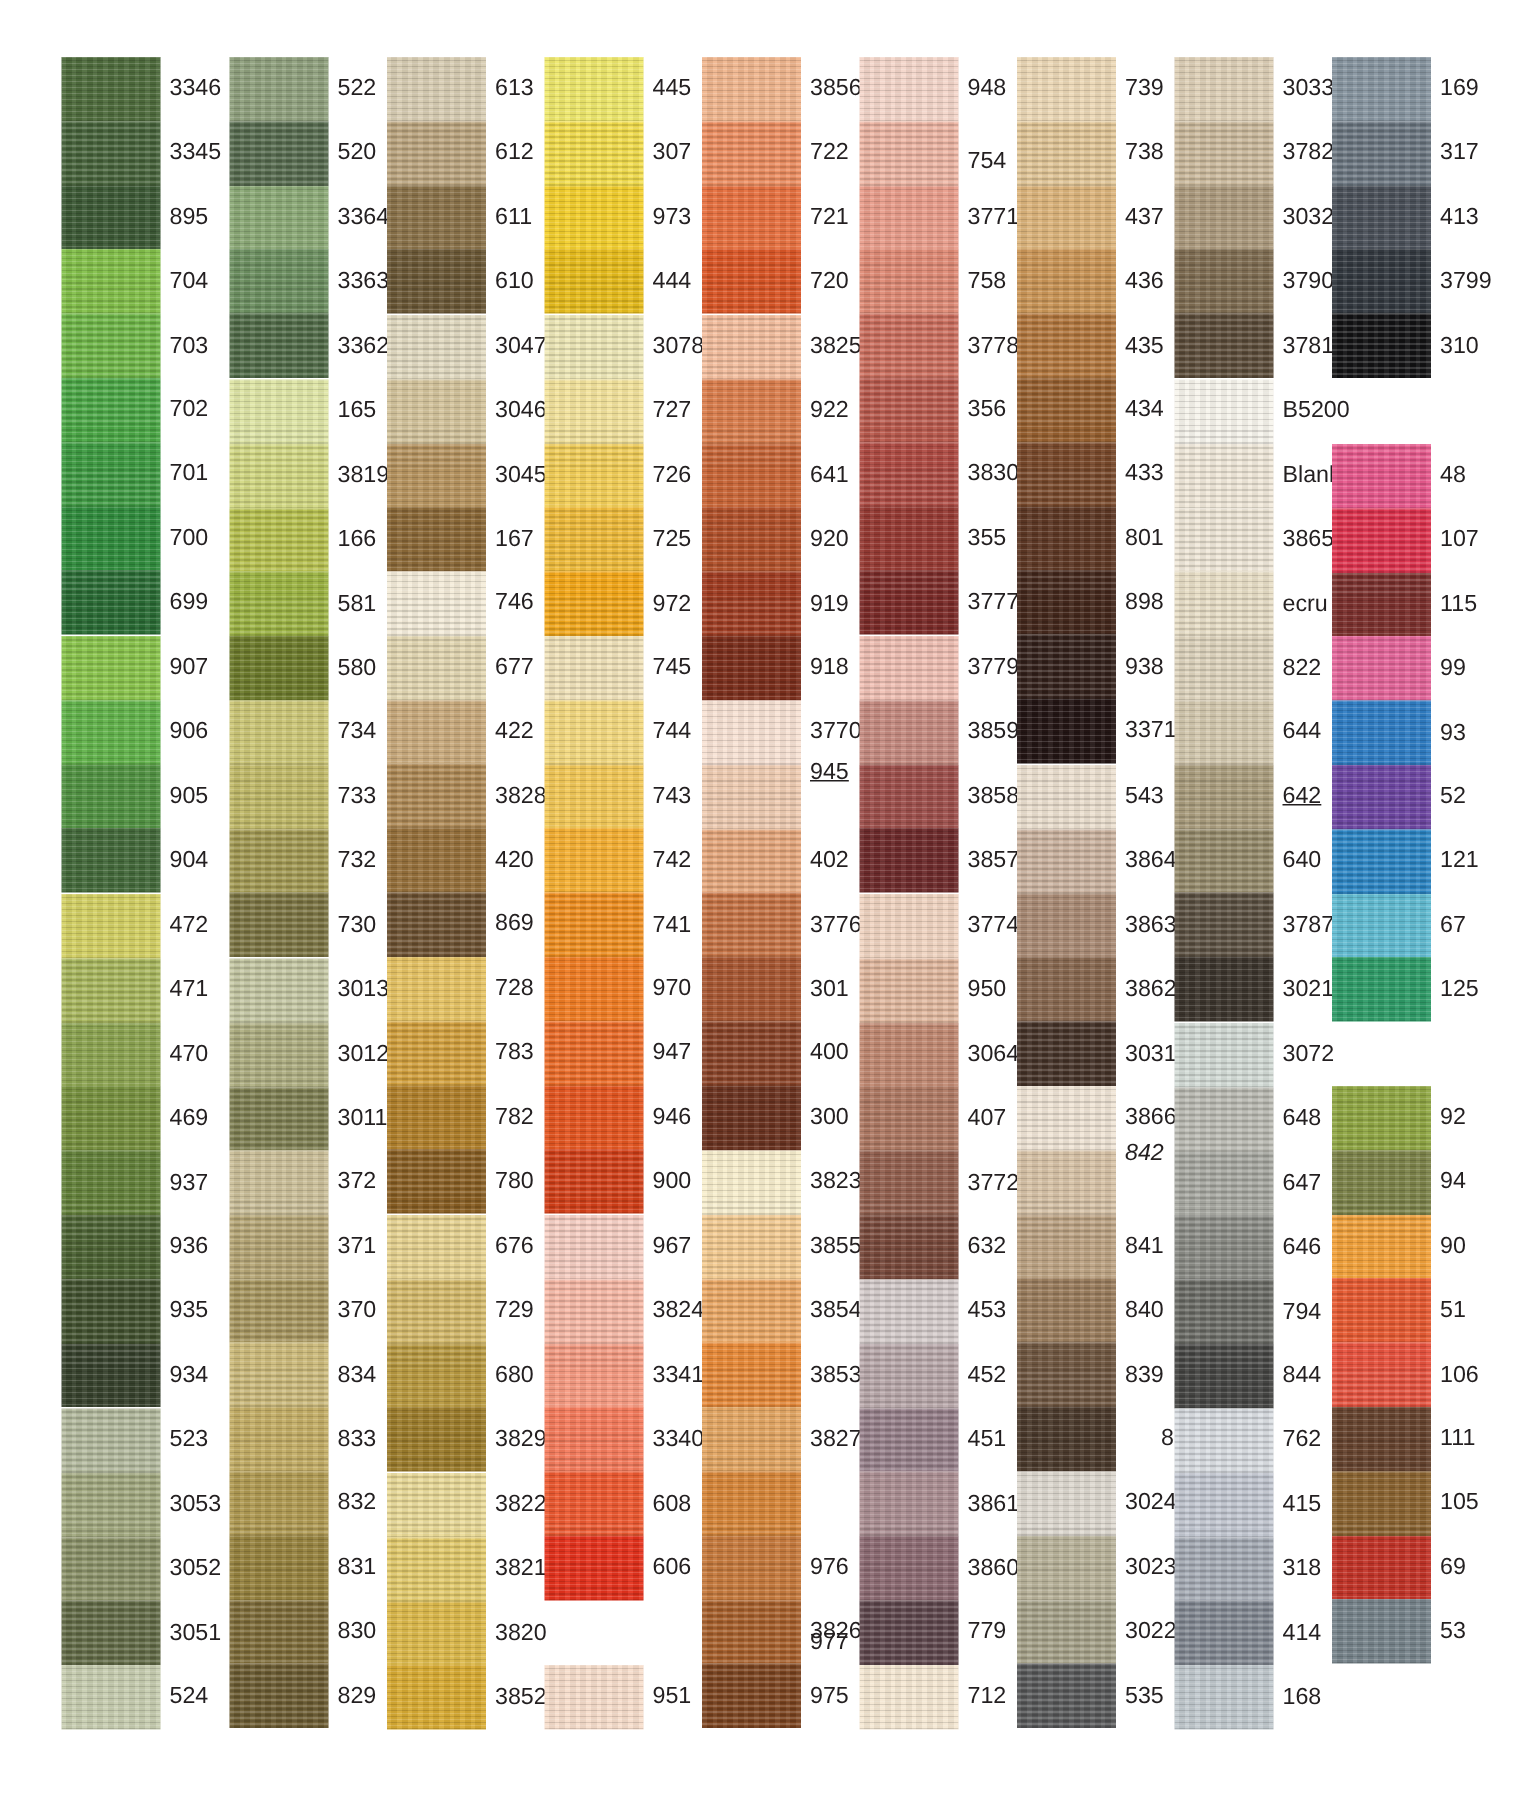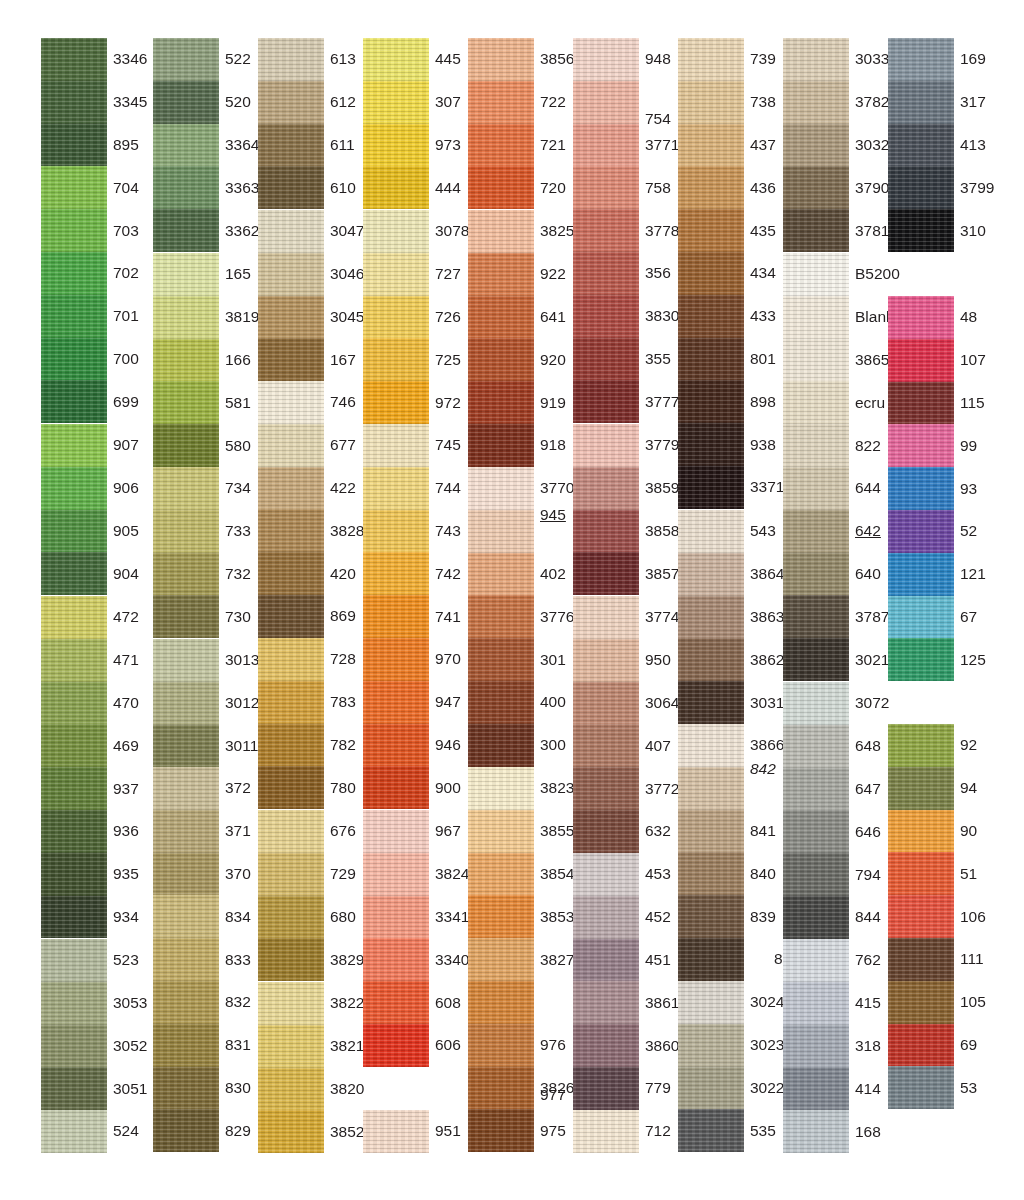--- a/index.html
+++ b/index.html
@@ -776,21 +776,21 @@
           <span class="tex2"></span>
         </div>
         <div class="swatch" style="height: 42.8px; background: rgb(125, 68, 31);">
           <span class="tex"></span>
           <span class="tex2"></span>
         </div>
       </div>
     </div>
     <div class="column" style="left: 573px;">
       <div class="label" style="top: 51.4px;">948</div>
-      <div class="label" style="top: 111px;">754</div>
+      <div class="label" style="top: 100px;">754</div>
       <div class="label" style="top: 137px;">3771</div>
       <div class="label" style="top: 179.8px;">758</div>
       <div class="label" style="top: 222.6px;">3778</div>
       <div class="label" style="top: 265.4px;">356</div>
       <div class="label" style="top: 308.2px;">3830</div>
       <div class="label" style="top: 351px;">355</div>
       <div class="label" style="top: 393.8px;">3777</div>
       <div class="block" style="top: 38px; height: 385.2px;">
         <div class="swatch" style="height: 42.8px; background: rgb(244, 214, 202);">
           <span class="tex"></span>

